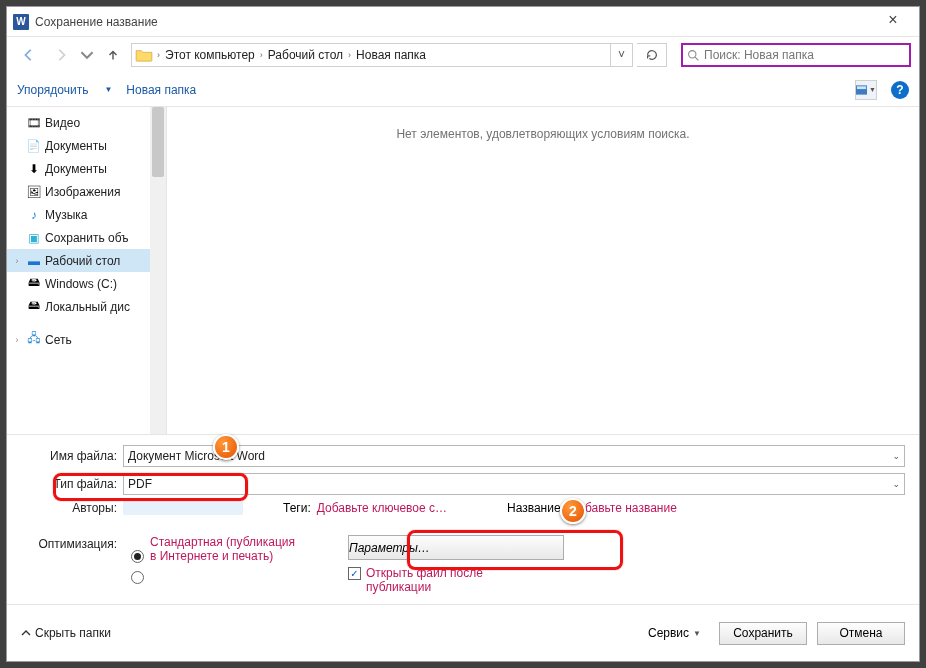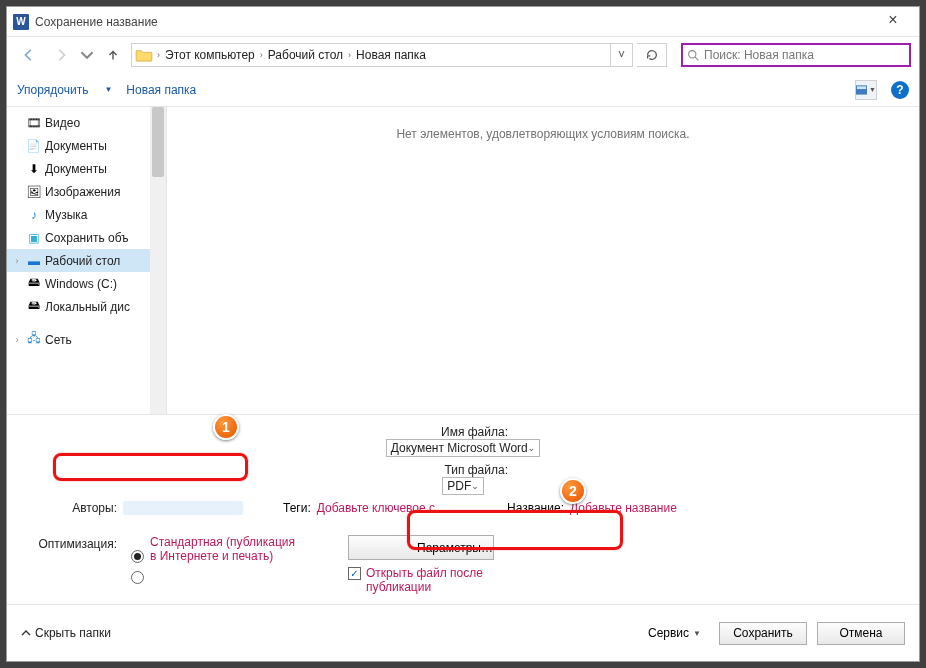--- a/index.html
+++ b/index.html
@@ -42,36 +42,36 @@
   .tnode.sel { background:#cfe6f7; }
   .tchev { width:12px; text-align:center; color:#888; font-size:9px;}
   .tico { width:16px; height:16px; display:flex; align-items:center; justify-content:center; font-size:12px;}
   .tlabel { color:#222; }
 
   .listing { flex:1; position:relative; }
   .empty-msg { text-align:center; color:#737373; font-size:12px; margin-top:20px; }
 
   
   .form { border-top:1px solid #e5e5e5; padding:10px 14px 10px 14px; position:relative; }
-  .row { display:flex; align-items:center; margin-bottom:6px;flex-direction:column; }
+  .row { display:flex; align-items:center; margin-bottom:6px; }
   .lbl { width:102px; text-align:right; padding-right:6px; color:#222;}
   .field { flex:1; height:22px; border:1px solid #b7b7b7; background:#fff; padding:1px 4px; display:flex; align-items:center; justify-content:space-between; color:#222;}
   .field .drop { color:#555; font-size:9px;}
   .field.type { }
   .mrow { display:flex; align-items:flex-start; margin-top:6px; }
   .mlbl { width:102px; text-align:right; padding-right:6px; color:#222;}
   .link { color:#be185d; }
   .tags-block { display:flex; gap:6px; margin-left:40px; }
   .tags-block2 { display:flex; gap:6px; margin-left:60px; }
   .opt-block { display:flex; gap:8px; margin-top:20px; align-items:flex-start;}
   .radio { display:flex; gap:6px; align-items:flex-end; margin-left:0;}
   .radio-dot { width:13px; height:13px; border:1px solid #666; border-radius:50%; margin-top:2px; display:flex; align-items:center; justify-content:center;}
   .radio-dot.checked::after { content:""; width:7px; height:7px; background:#222; border-radius:50%;}
   .radio-lbl { max-width:150px; }
-  .params-btn { margin-left:40px; width:146px; height:25px; border:1px solid #adadad; background:linear-gradient(#fdfdfd,#e8e8e8); display:flex; align-items:center; justify-content:flex-end;}
+  .params-btn { margin-left:40px; width:216px; height:25px; border:1px solid #adadad; background:linear-gradient(#fdfdfd,#e8e8e8); display:flex; align-items:center; justify-content:flex-start;font-style:italic;}
   .openchk { display:flex; gap:5px; margin-left:40px; margin-top:6px; align-items:flex-start;}
   .chk { width:13px; height:13px; border:1px solid #666; display:flex; align-items:center; justify-content:center; font-size:10px; color:#0b5bcc; margin-top:1px;}
 
   
   .bottombar { height:57px; border-top:1px solid #e5e5e5; display:flex; align-items:center; padding:0 14px; gap:10px;}
   .hide-folders { display:flex; align-items:center; gap:4px; color:#222;}
   .bb-spacer { flex:1; }
   .svc { display:flex; align-items:center; gap:4px; margin-right:8px;}
   .winbtn { width:88px; height:23px; border:1px solid #adadad; background:linear-gradient(#fdfdfd,#e8e8e8); display:flex; align-items:center; justify-content:center;}
 

